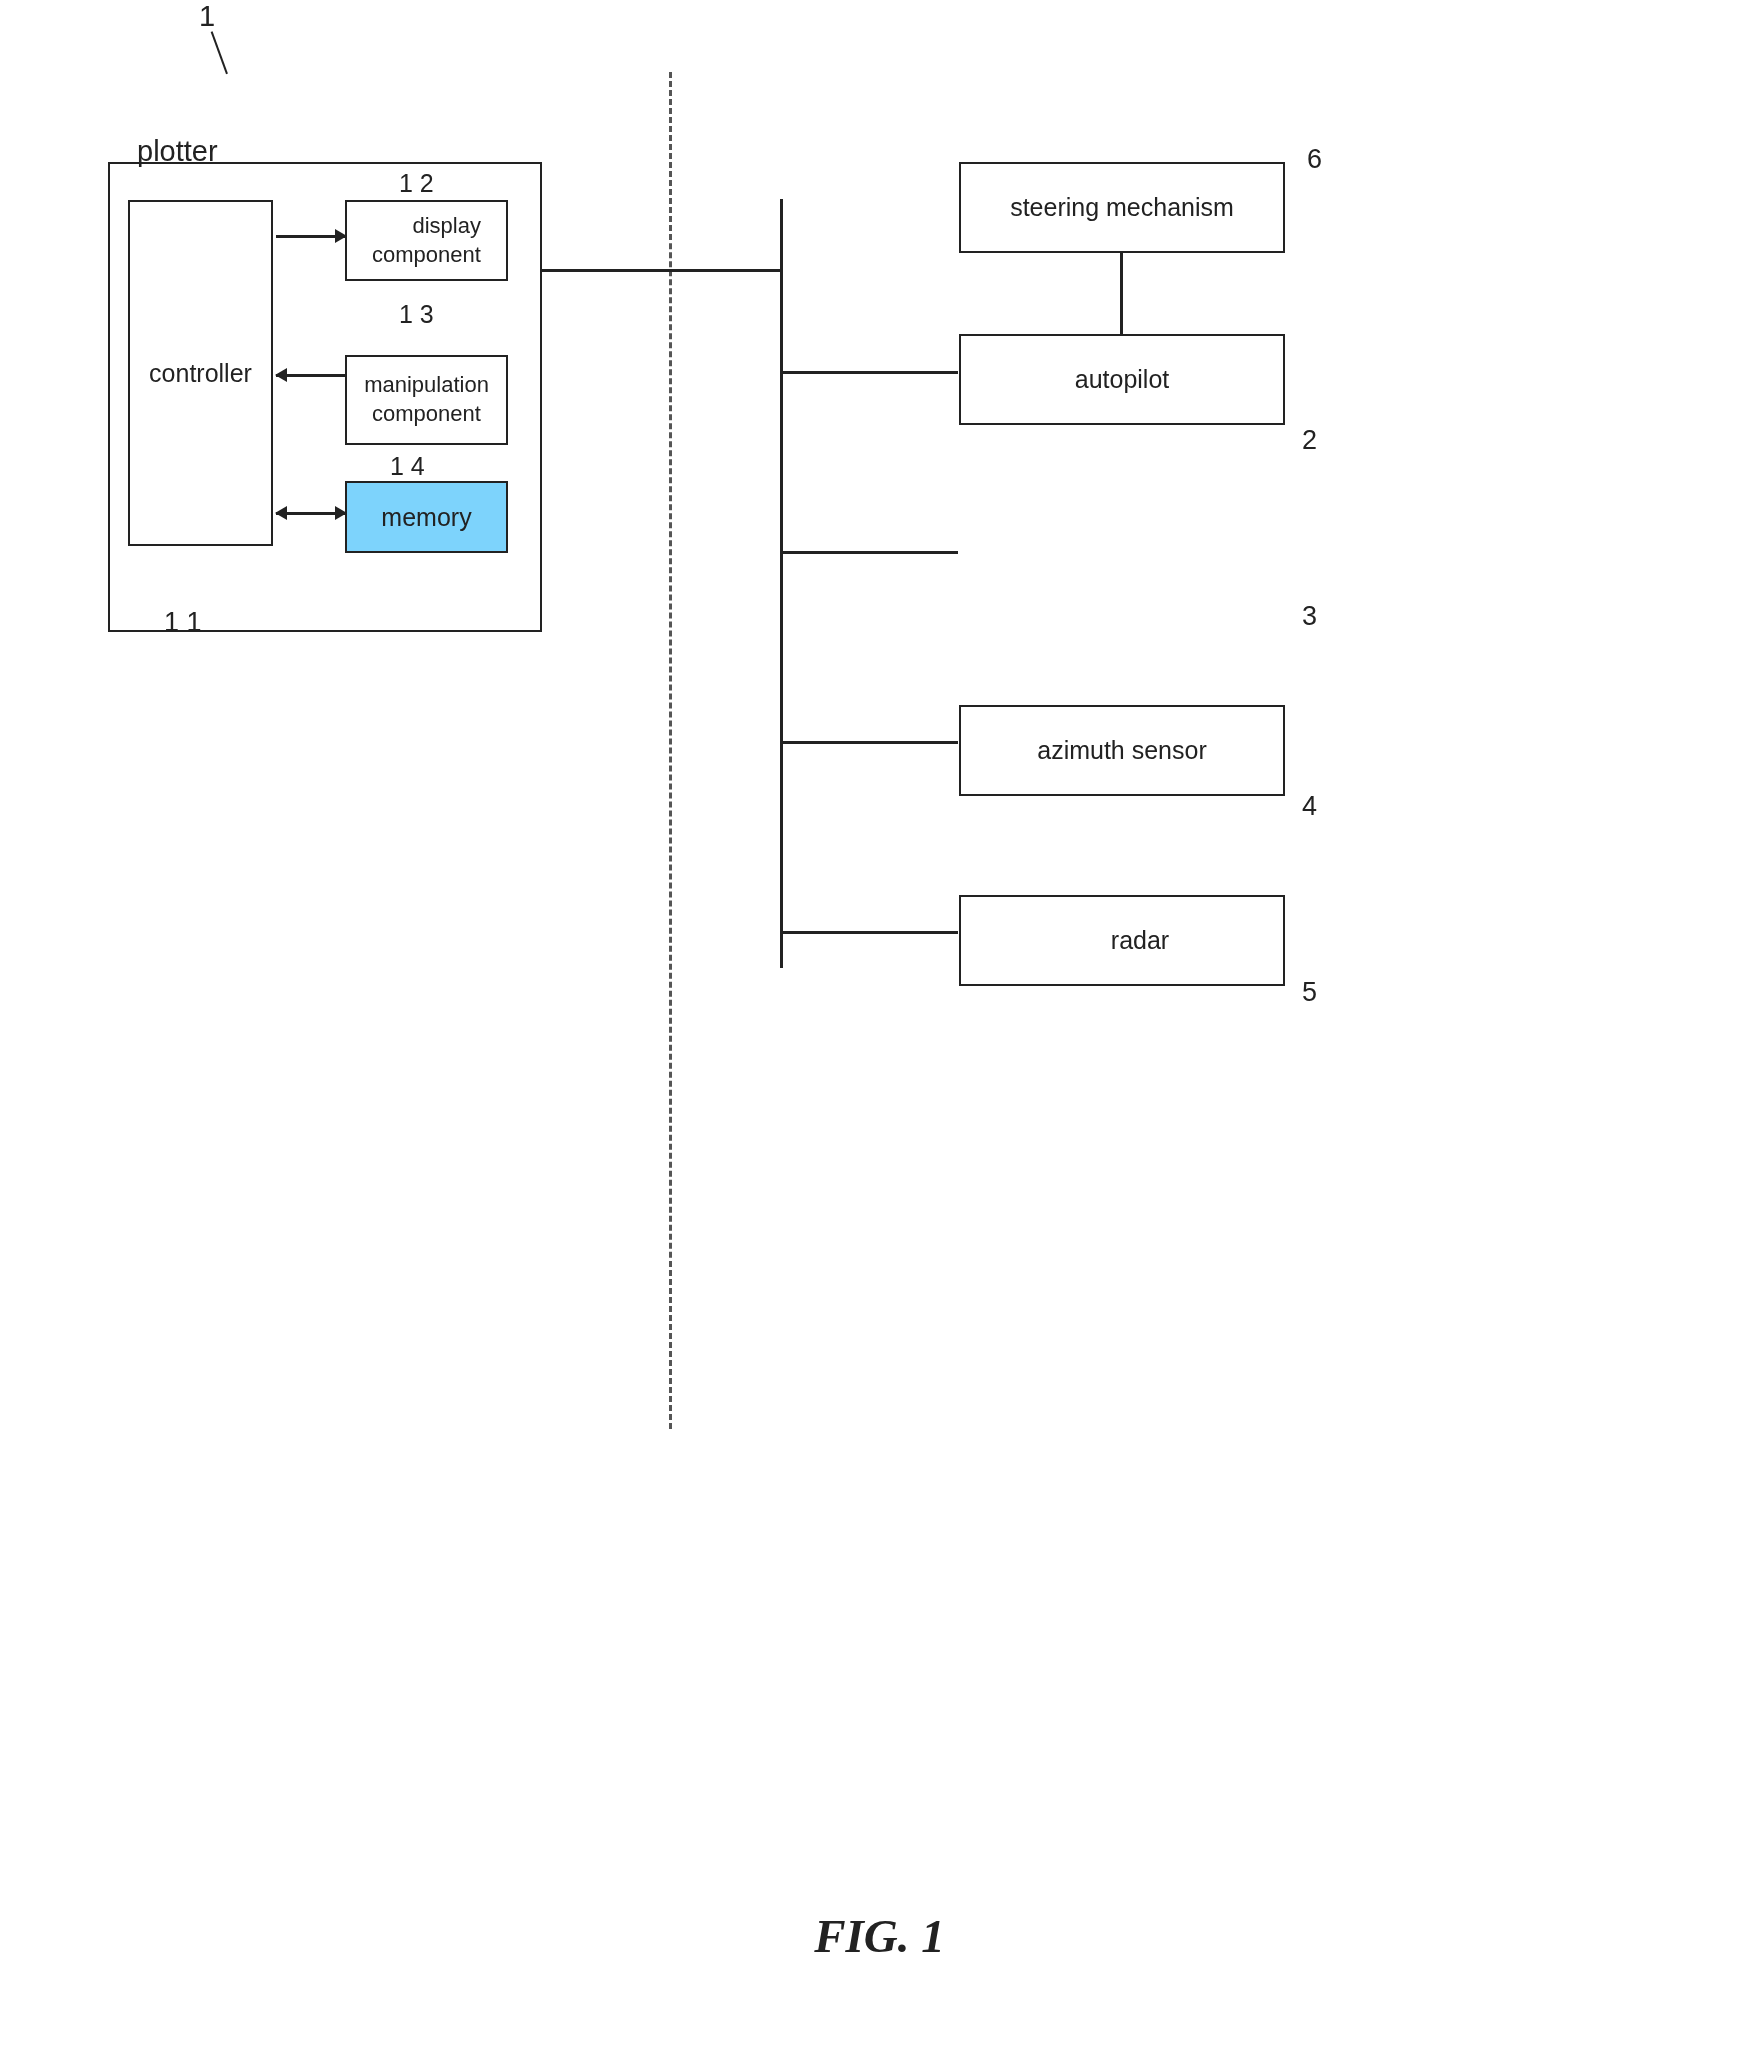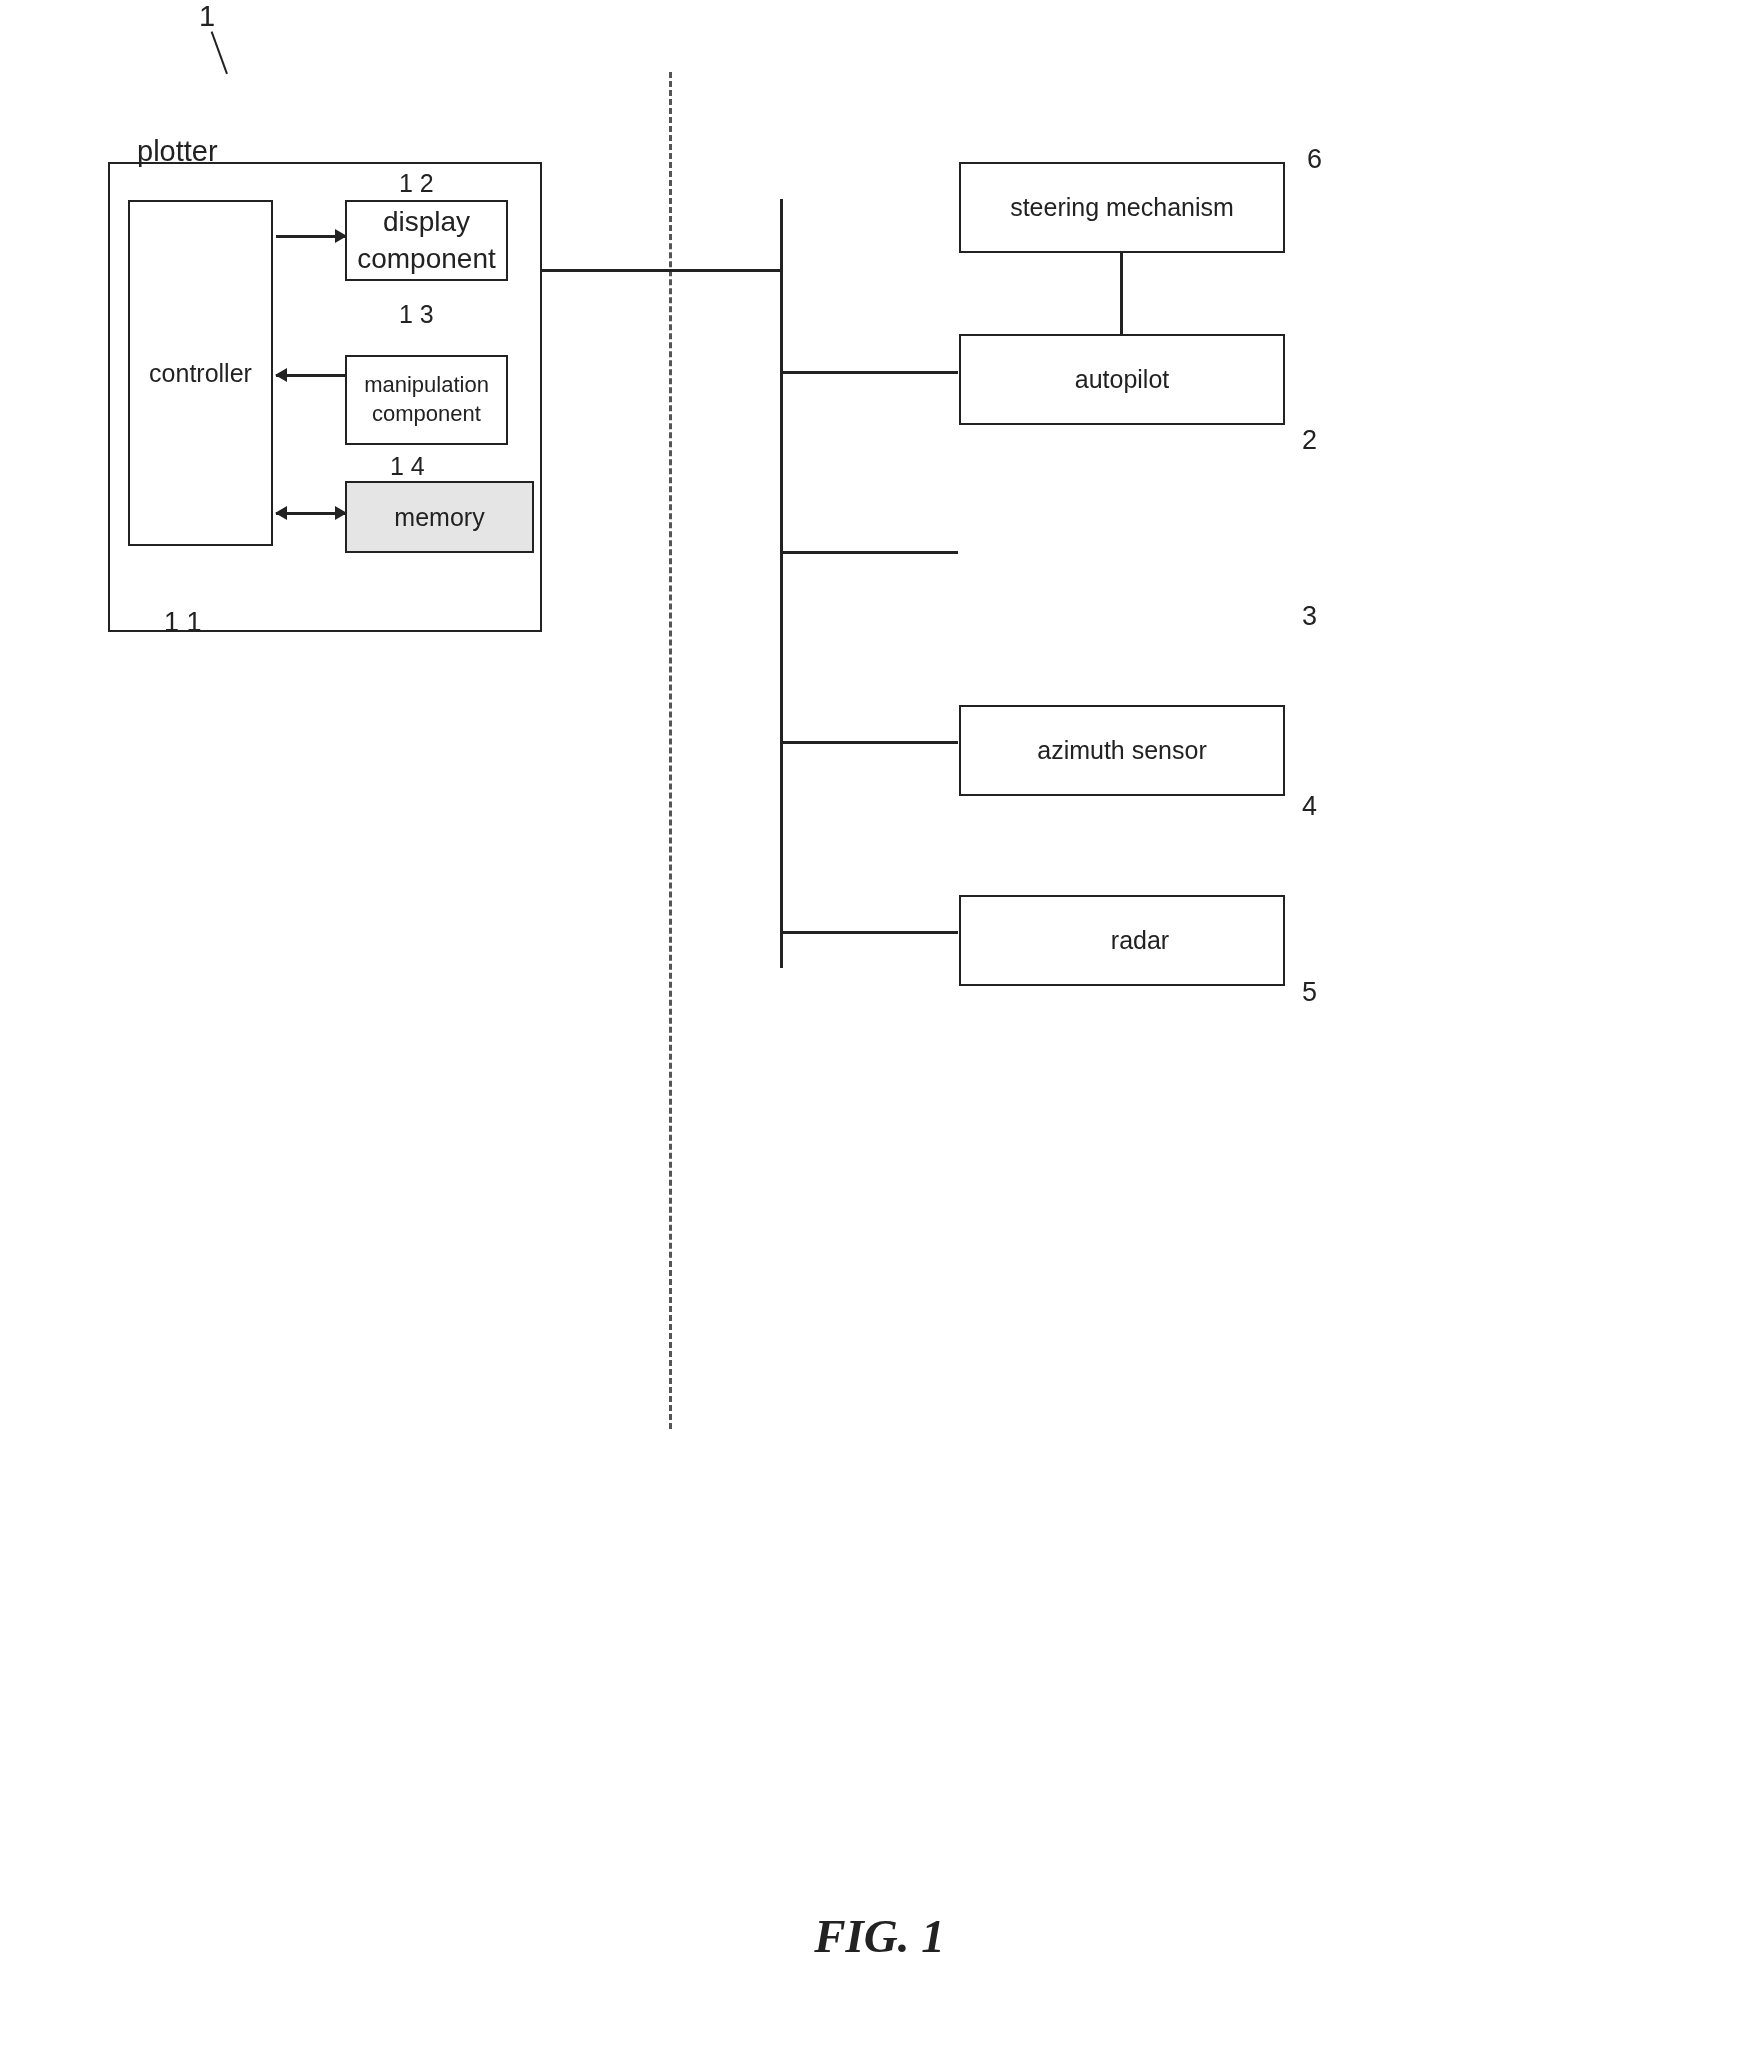--- a/index.html
+++ b/index.html
@@ -94,23 +94,23 @@
       width: 163px;
       height: 81px;
       border: 2.7px solid #222;
       background: #fff;
       display: flex;
       align-items: center;
       justify-content: center;
     }
 
     .display-component-label {
-      font-size: 28px;
-      color: #222;
-      text-align: center;
+      font-size: 22px;
+      color: #222;
+      text-align: right;
       line-height: 1.3;
     }
 
     .ref-number-12 {
       position: absolute;
       left: 289px;
       top: 4.5px;
       font-size: 25px;
       color: #222;
     }
@@ -141,24 +141,24 @@
       left: 289px;
       top: 136px;
       font-size: 25px;
       color: #222;
     }
 
     .memory-box {
       position: absolute;
       left: 235px;
       top: 317px;
-      width: 189px;
+      width: 163px;
       height: 72px;
       border: 2.7px solid #222;
-      background: #e5e5e5;
+      background: #7dd3fc;
       display: flex;
       align-items: center;
       justify-content: center;
     }
 
     .memory-label {
       font-size: 25px;
       color: #222;
       text-align: center;
     }

